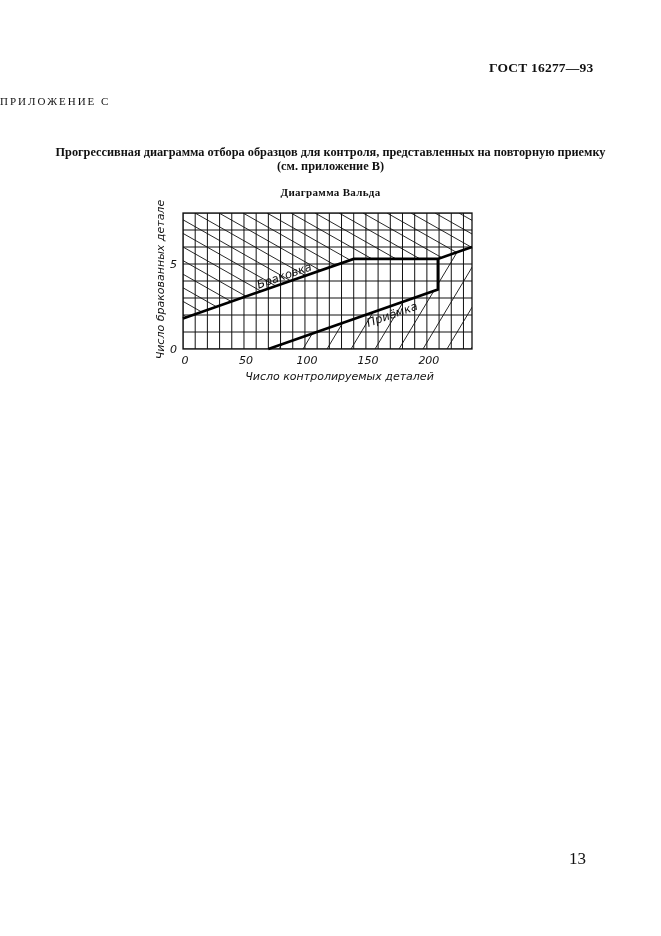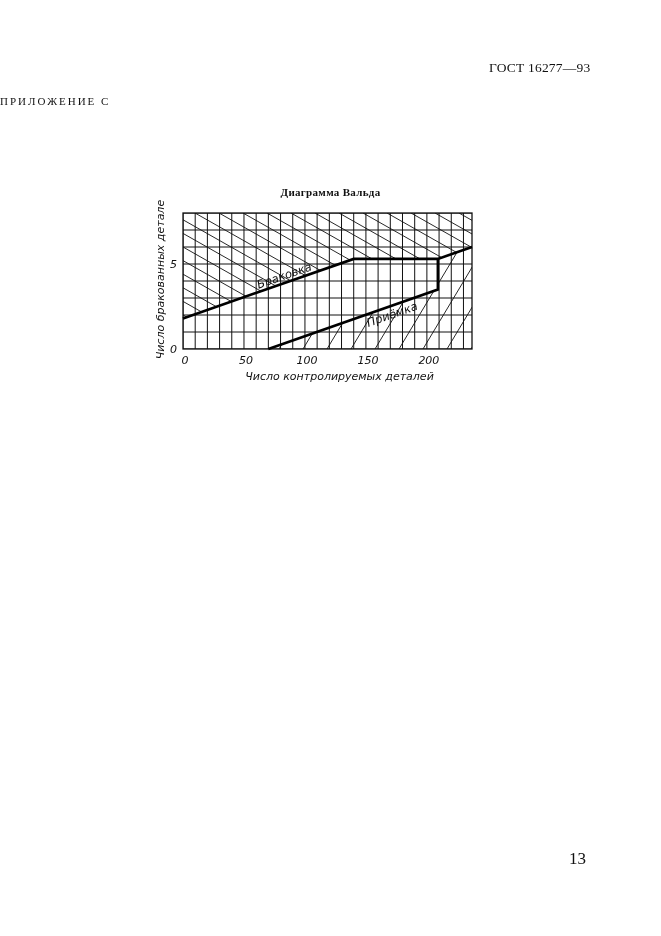--- a/index.html
+++ b/index.html
@@ -1,30 +1,32 @@
 <!DOCTYPE html>
 <html><head>
 <meta charset="utf-8">
 <style>
   html, body { margin:0; padding:0; background:#ffffff; }
   body { width:661px; height:936px; position:relative; font-family:"Liberation Serif", serif; color:#111; overflow:hidden; }
-  .gost { position:absolute; left:489px; top:60px; font-weight:normal; font-size:13.5px; letter-spacing:0.2px; }
+  .gost { position:absolute; left:489px; top:60px; font-weight:bold; font-size:13.5px; letter-spacing:0.2px; }
   .appendix { position:absolute; left:0; width:661px; top:95px; text-align:left; font-size:11px; letter-spacing:2px; }
   .title { position:absolute; left:20px; width:621px; top:145px; text-align:center; font-weight:bold; font-size:12.3px; line-height:14px; }
   .subtitle { position:absolute; left:0; width:661px; top:186px; text-align:center; font-weight:bold; font-size:11px; letter-spacing:0.3px; }
   .chart { position:absolute; left:150px; top:200px; }
   .pagenum { position:absolute; left:569px; top:849px; font-size:17px; }
   svg text { font-family:"DejaVu Sans", sans-serif; font-style:italic; }
 </style>
 </head>
 <body>
 
 <div class="gost">ГОСТ 16277—93</div>
 <div class="appendix">ПРИЛОЖЕНИЕ С</div>
 <div class="title">
+  <div>Прогрессивная диаграмма отбора образцов для контроля, представленных на повторную приемку</div>
+  <div>(см. приложение В)</div>
 </div>
 <div class="subtitle">Диаграмма Вальда</div>
 
 <div class="chart">
   <svg id="chart-svg" width="340" height="190" viewBox="0 0 340 190">
       <defs>
         <clipPath id="plotclip">
           <rect x="33" y="13" width="289" height="136"></rect>
         </clipPath>
         <clipPath id="rejclip">

